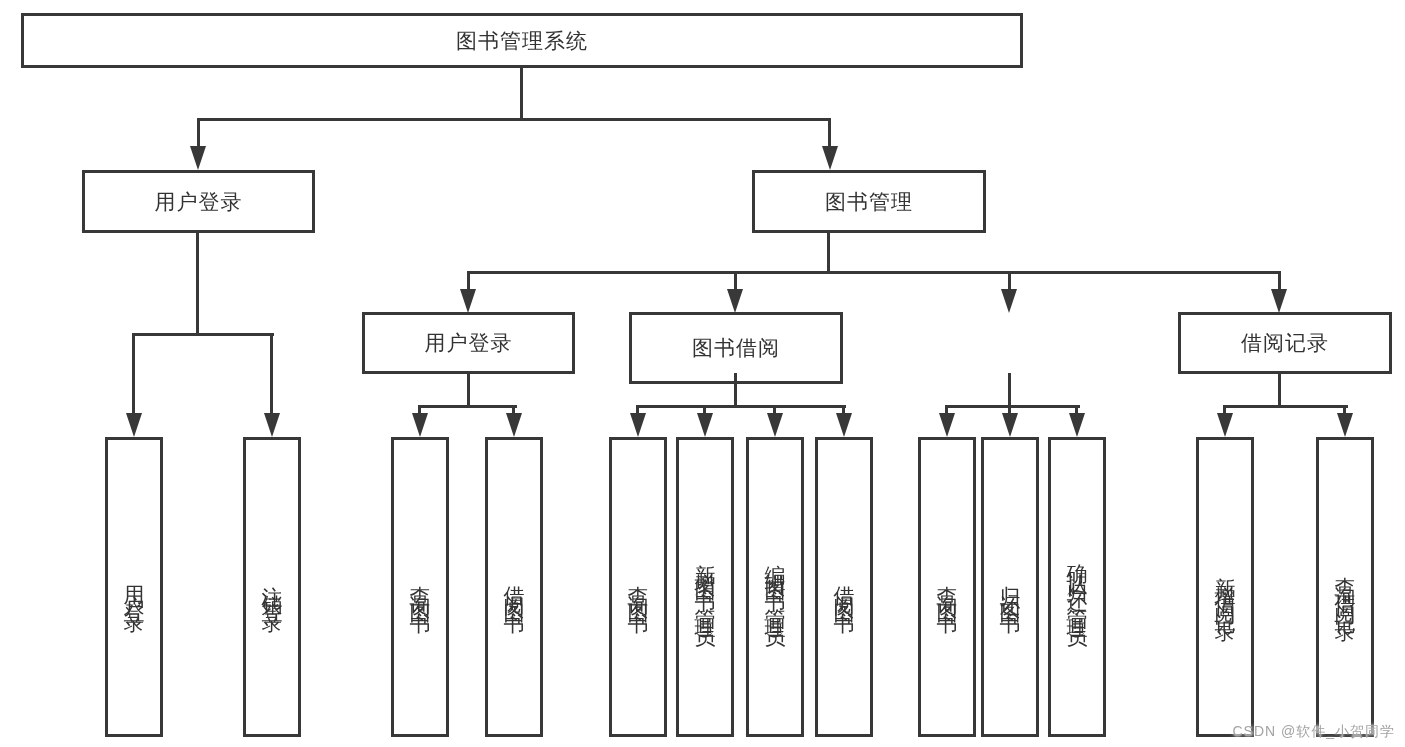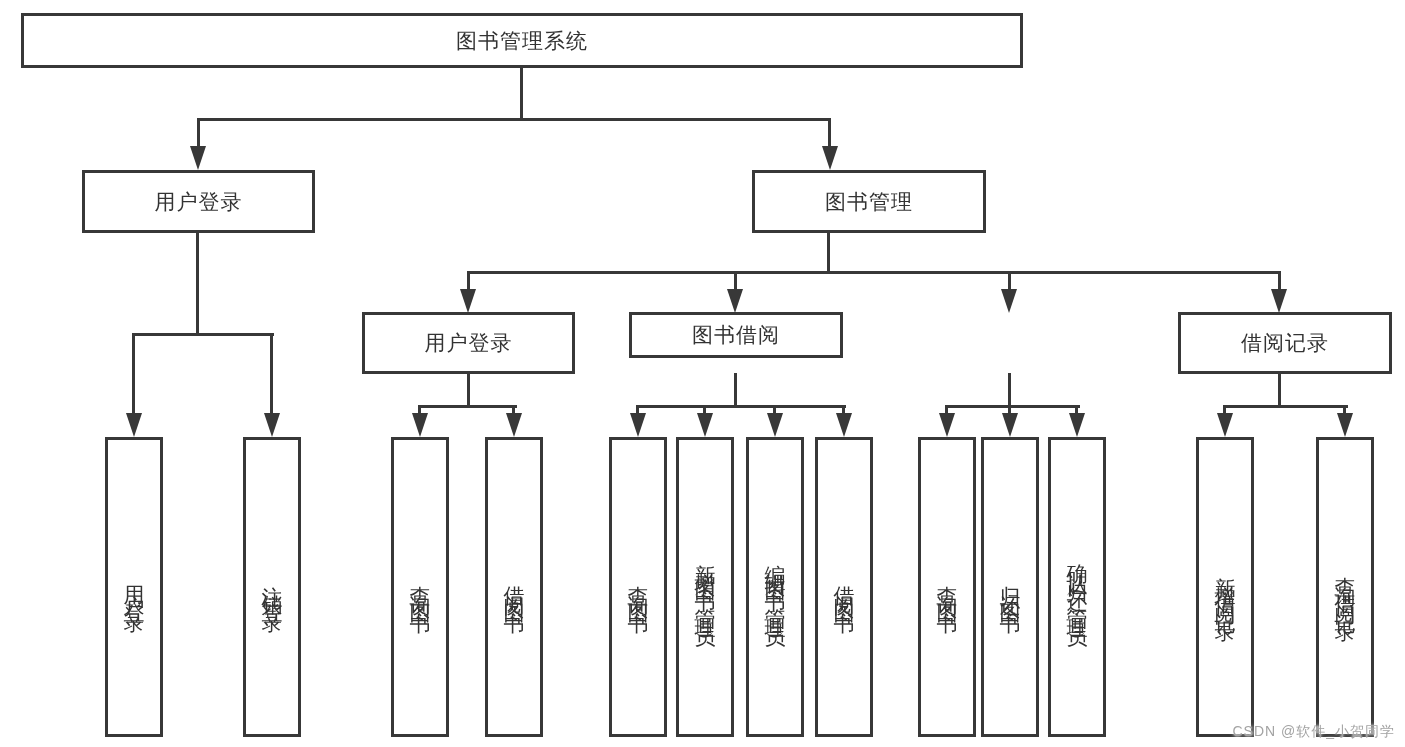--- a/index.html
+++ b/index.html
@@ -45,21 +45,21 @@
   </div>
 
   <div class="hbox" style="left:712px;top:170px;width:234px;height:63px;margin-left:40px;">
     <span>图书管理</span>
   </div>
 
   <div class="hbox" style="left:362px;top:312px;width:213px;height:62px;">
     <span>用户登录</span>
   </div>
 
-  <div class="hbox" style="left:629px;top:312px;width:214px;height:46px;">
+  <div class="hbox" style="left:629px;top:312px;width:214px;height:72px;">
     <span>图书借阅</span>
   </div>
 
 
   <div class="hbox" style="left:1178px;top:312px;width:214px;height:62px;">
     <span>借阅记录</span>
   </div>
 
   <div class="vbox" style="left:105px;top:437px;width:58px;height:300px;">
     <span>用户登录</span>

